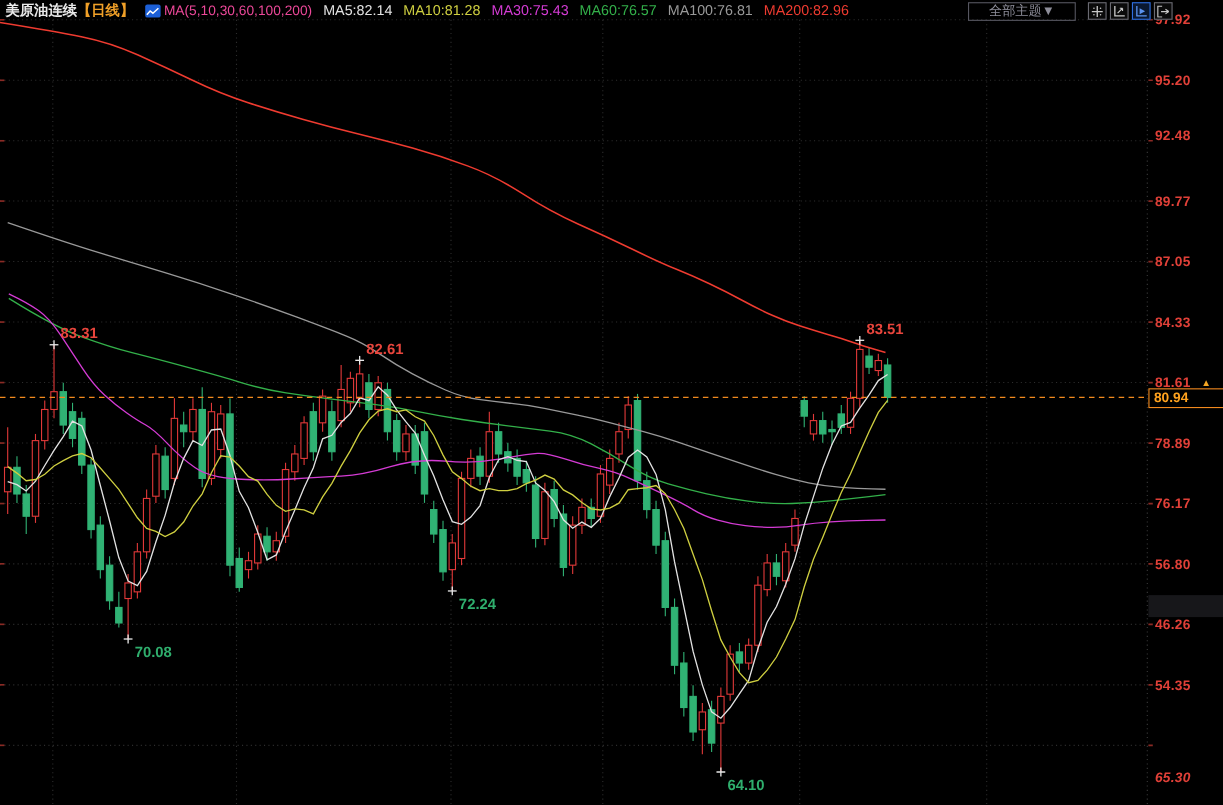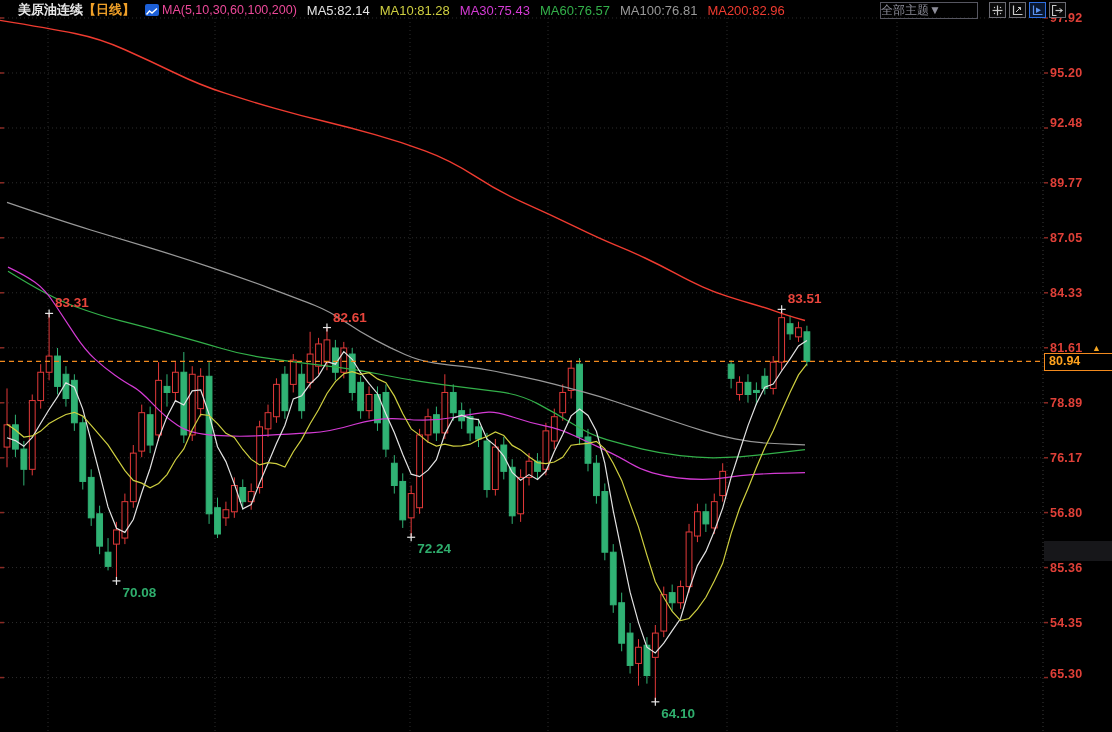--- a/index.html
+++ b/index.html
@@ -2,29 +2,29 @@
 <html><head>
 <meta charset="utf-8">
 <style>
   html,body{margin:0;padding:0;background:#000;}
   #app{position:relative;width:1112px;height:732px;background:#000;overflow:hidden;
        font-family:"Liberation Sans",sans-serif;}
   #chart-svg{position:absolute;left:0;top:0;}
   
   #hdr{position:absolute;left:0;top:0;width:1112px;height:20px;z-index:5;
        display:flex;align-items:center;}
-  .hdr-title{color:#e9e9e9;font-size:13px;font-weight:700;margin-left:18px;white-space:nowrap;}
+  .hdr-title{color:#e9e9e9;font-size:13px;font-weight:700;margin-left:5px;white-space:nowrap;}
   .hdr-period{color:#f0a028;font-size:13px;font-weight:700;white-space:nowrap;}
   .mini-chart-icon{width:14px;height:12px;background:#1c5fd6;border-radius:2px;
        margin:0 3px 0 10px;flex:0 0 auto;}
   .ma-param{color:#ec4899;font-size:12.5px;white-space:nowrap;}
   .ma-val{font-size:13px;font-weight:400;margin-left:10px;white-space:nowrap;}
   .spacer{flex:1;}
   .theme-dd{width:96px;height:15px;border:1px solid #565660;color:#8e8e9a;font-size:12px;
-       line-height:14px;margin-right:8px;cursor:pointer;white-space:nowrap;}
+       text-align:center;line-height:14px;margin-right:8px;cursor:pointer;white-space:nowrap;}
   .tool-ic{width:15px;height:14px;border:1px solid #6a6a72;margin-left:3px;background:#0a0a0a;
        display:flex;align-items:center;justify-content:center;cursor:pointer;}
   .tool-ic.active{border-color:#2f6fe0;background:#0a1830;}
   .tool-ic:last-child{margin-right:46px;}
   
   #axis{position:absolute;left:1044px;top:0;width:68px;height:732px;z-index:3;}
   .tick-label{position:absolute;left:6px;color:#e04038;font-size:12.5px;font-weight:700;
        letter-spacing:0.2px;}
   .axis-shade{position:absolute;left:0;width:68px;background:#17171a;}
   #badge{position:absolute;left:0;width:66px;height:16px;border:1px solid #f28a1e;
@@ -364,21 +364,21 @@
         <div class="tick-label" style="top: 10.9958px;">97.92</div>
         <div class="tick-label" style="top: 65.9942px;">95.20</div>
         <div class="tick-label" style="top: 116px;">92.48</div>
         <div class="tick-label" style="top: 175.789px;">89.77</div>
         <div class="tick-label" style="top: 230.787px;">87.05</div>
         <div class="tick-label" style="top: 285.786px;">84.33</div>
         <div class="tick-label" style="top: 340.784px;">81.61</div>
         <div class="tick-label" style="top: 395.782px;">78.89</div>
         <div class="tick-label" style="top: 451px;">76.17</div>
         <div class="tick-label" style="top: 505.577px;">56.80</div>
-        <div class="tick-label" style="top: 560.575px;">85.36</div>
+        <div class="tick-label" style="top: 560.575px;">46.26</div>
         <div class="tick-label" style="top: 615.574px;">54.35</div>
-        <div class="tick-label" style="top: 667px;">65.30</div>
+        <div class="tick-label" style="top: 700px; font-style: italic;">65.30</div>
       </div>
     <div id="badge" style="top: 353.331px;">80.94</div>
     <div id="badge-arrow" style="top: 344.331px;">▲</div>
   </div>
 
 </div>
 
 </body></html>

